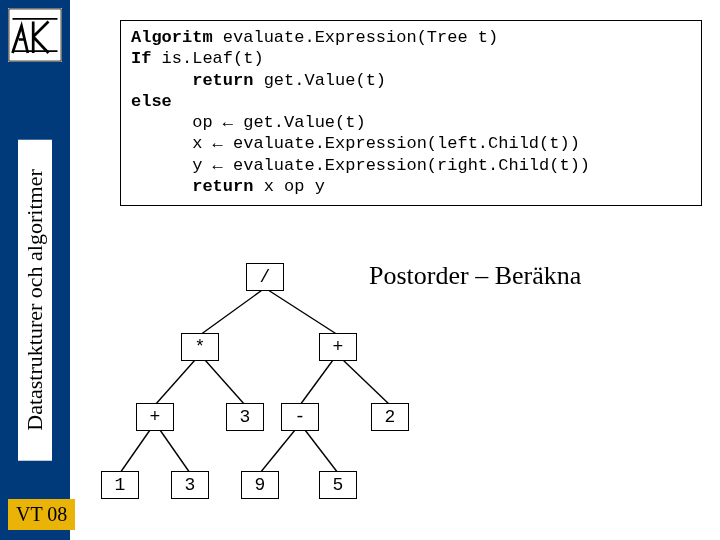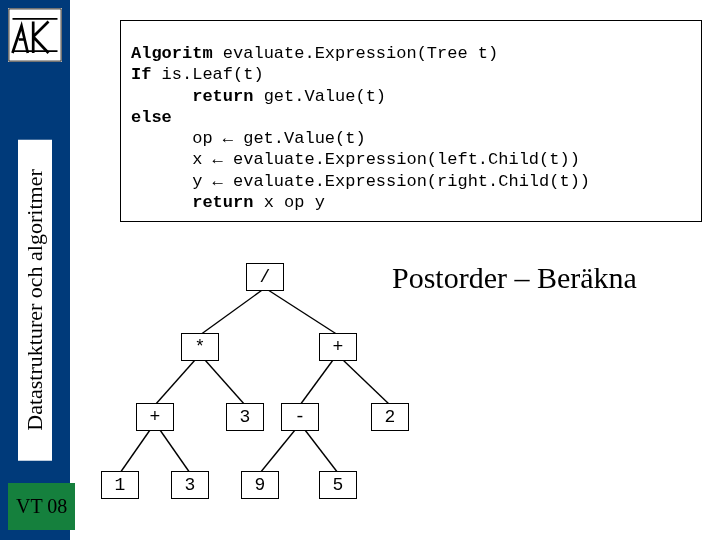--- a/index.html
+++ b/index.html
@@ -41,41 +41,41 @@
     height: 54px;
     background: white;
   }
   .logo svg { width: 100%; height: 100%; }
   .footer-label {
     position: absolute;
     left: 8px;
     bottom: 10px;
     font-size: 20px;
     color: #000;
-    background: #15803d;
-    padding: 12px 8px;
+    background: #eab308;
+    padding: 4px 8px;
   }
   .codebox {
     position: absolute;
     left: 120px;
     top: 20px;
     width: 560px;
     border: 1.5px solid #000;
-    padding: 22px 10px 8px 10px;
+    padding: 6px 10px 8px 10px;
     font-family: "Courier New", monospace;
     font-size: 17px;
     line-height: 1.25;
     white-space: pre;
   }
   .codebox b { font-weight: bold; }
   .title-text {
     position: absolute;
-    left: 392px;
+    left: 369px;
     top: 260px;
-    font-size: 30px;
+    font-size: 26px;
     line-height: 1.2;
   }
   .tree {
     position: absolute;
     left: 100px;
     top: 255px;
     width: 330px;
     height: 260px;
   }
   .node {

